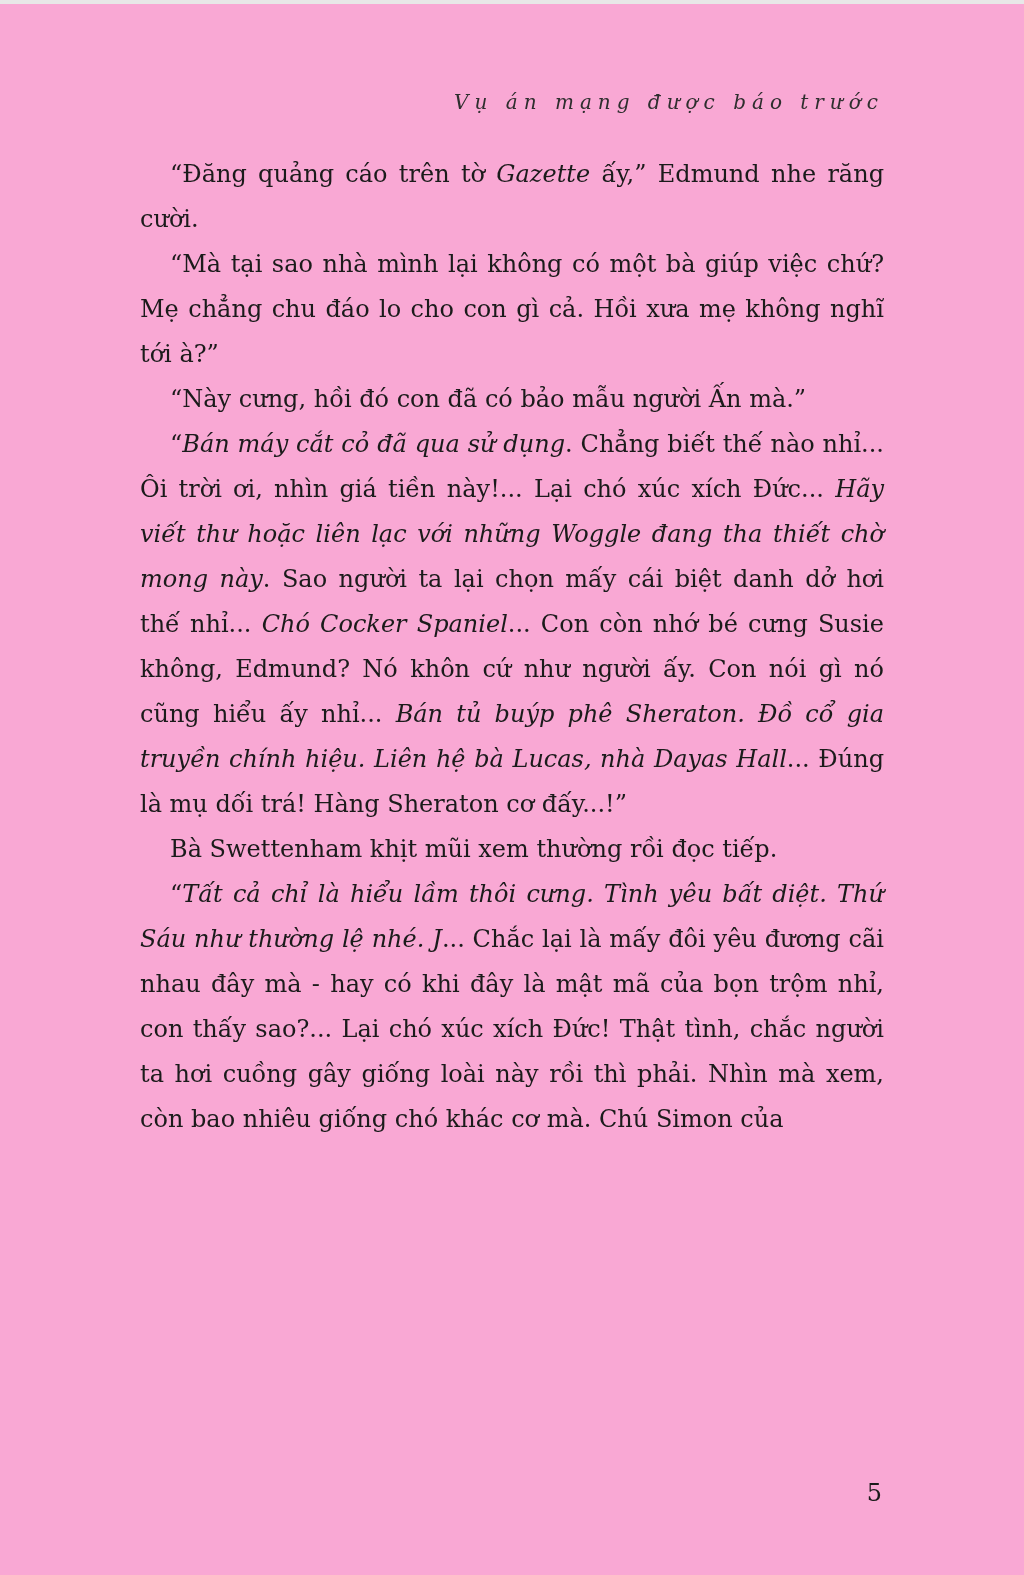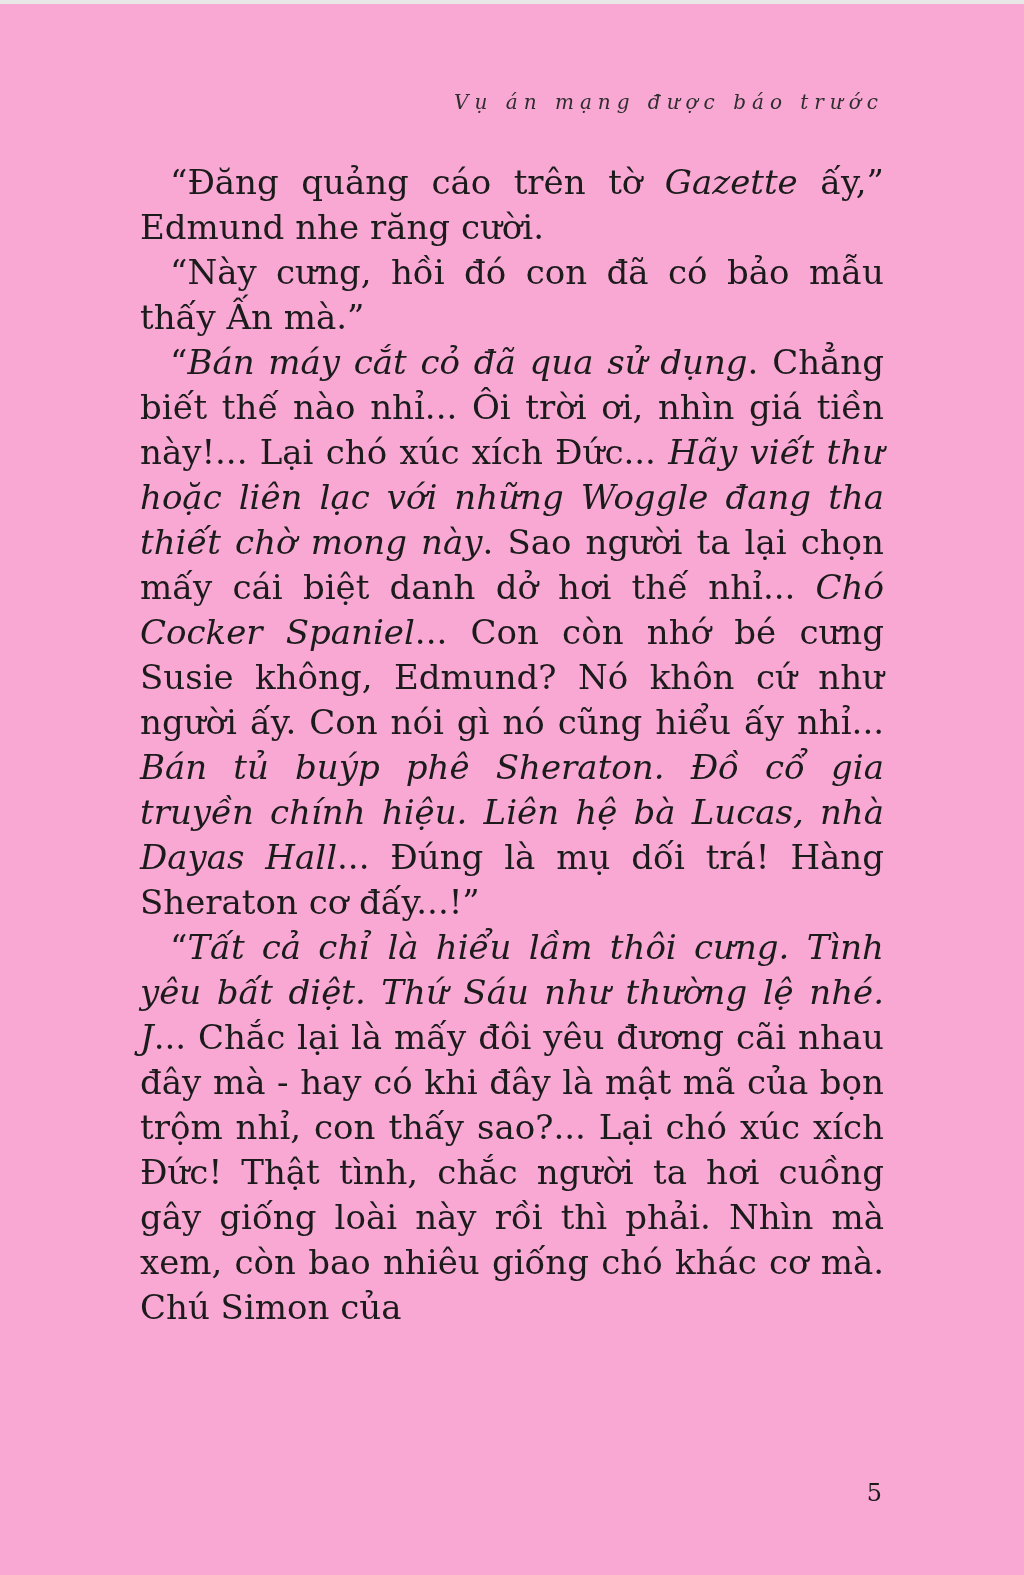--- a/index.html
+++ b/index.html
@@ -25,24 +25,24 @@
     width: 744px;
     text-align: right;
     font-style: italic;
     font-size: 20px;
     letter-spacing: 6px;
     color: #2e2e2e;
     white-space: nowrap;
   }
   .body-text {
     position: absolute;
-    top: 156px;
+    top: 148px;
     left: 140px;
     width: 744px;
-    font-size: 34px;
+    font-size: 24px;
     line-height: 45px;
     text-align: justify;
   }
   .para {
     margin: 0;
     text-indent: 30px;
   }
   .para em {
     font-style: italic;
   }
@@ -55,19 +55,21 @@
   }
 </style>
 </head>
 <body>
 
 <div class="page">
   <div class="running-header">Vụ án mạng được báo trước</div>
 
   <div class="body-text">
       <p class="para"><span>“Đăng quảng cáo trên tờ </span><em>Gazette</em><span> ấy,” Edmund nhe răng cười.</span></p>
-      <p class="para"><span>“Này cưng, hồi đó con đã có bảo mẫu thấy Ấn mà.”</span></p>
+      <p class="para"><span>“Mà tại sao nhà mình lại không có một bà giúp việc chứ? Mẹ chẳng chu đáo lo cho con gì cả. Hồi xưa mẹ không nghĩ tới à?”</span></p>
+      <p class="para"><span>“Này cưng, hồi đó con đã có bảo mẫu người Ấn mà.”</span></p>
       <p class="para"><span>“</span><em>Bán máy cắt cỏ đã qua sử dụng</em><span>. Chẳng biết thế nào nhỉ... Ôi trời ơi, nhìn giá tiền này!... Lại chó xúc xích Đức... </span><em>Hãy viết thư hoặc liên lạc với những Woggle đang tha thiết chờ mong này</em><span>. Sao người ta lại chọn mấy cái biệt danh dở hơi thế nhỉ... </span><em>Chó Cocker Spaniel</em><span>... Con còn nhớ bé cưng Susie không, Edmund? Nó khôn cứ như người ấy. Con nói gì nó cũng hiểu ấy nhỉ... </span><em>Bán tủ buýp phê Sheraton. Đồ cổ gia truyền chính hiệu. Liên hệ bà Lucas, nhà Dayas Hall</em><span>... Đúng là mụ dối trá! Hàng Sheraton cơ đấy...!”</span></p>
+      <p class="para"><span>Bà Swettenham khịt mũi xem thường rồi đọc tiếp.</span></p>
       <p class="para"><span>“</span><em>Tất cả chỉ là hiểu lầm thôi cưng. Tình yêu bất diệt. Thứ Sáu như thường lệ nhé. J</em><span>... Chắc lại là mấy đôi yêu đương cãi nhau đây mà - hay có khi đây là mật mã của bọn trộm nhỉ, con thấy sao?... Lại chó xúc xích Đức! Thật tình, chắc người ta hơi cuồng gây giống loài này rồi thì phải. Nhìn mà xem, còn bao nhiêu giống chó khác cơ mà. Chú Simon của</span></p>
     </div>
 
   <div class="page-number">5</div>
 </div>
 
 </body></html>

